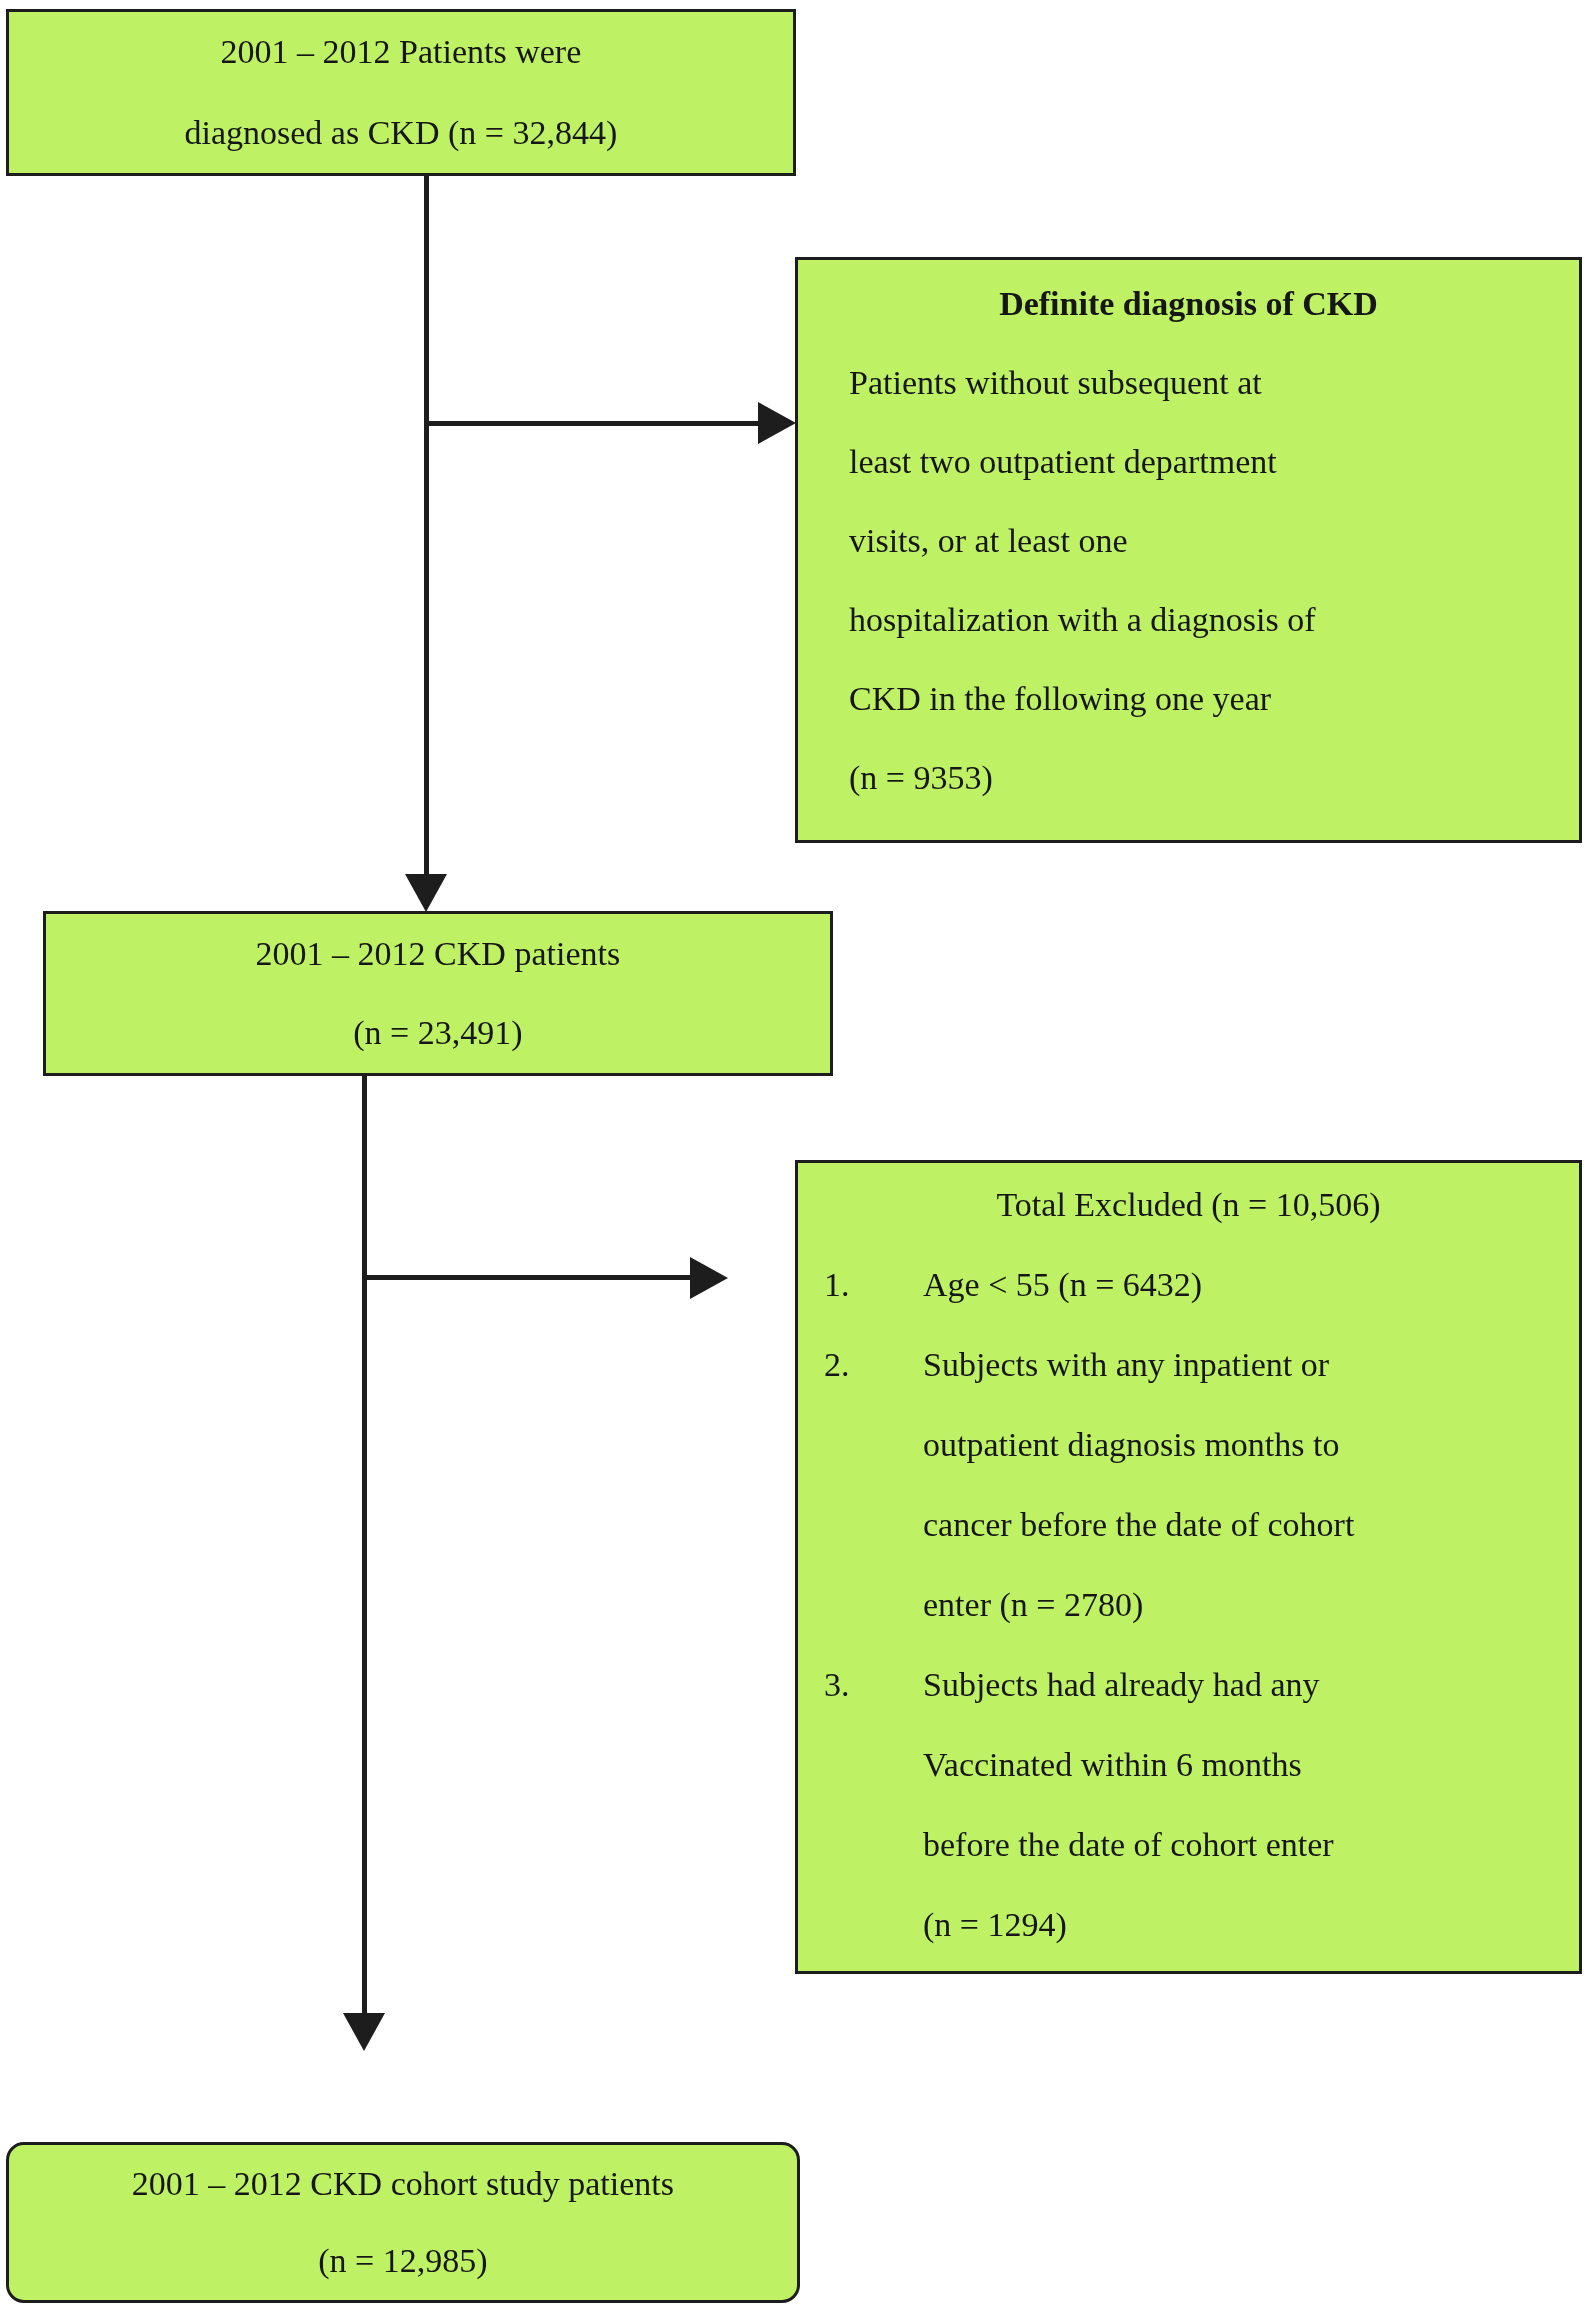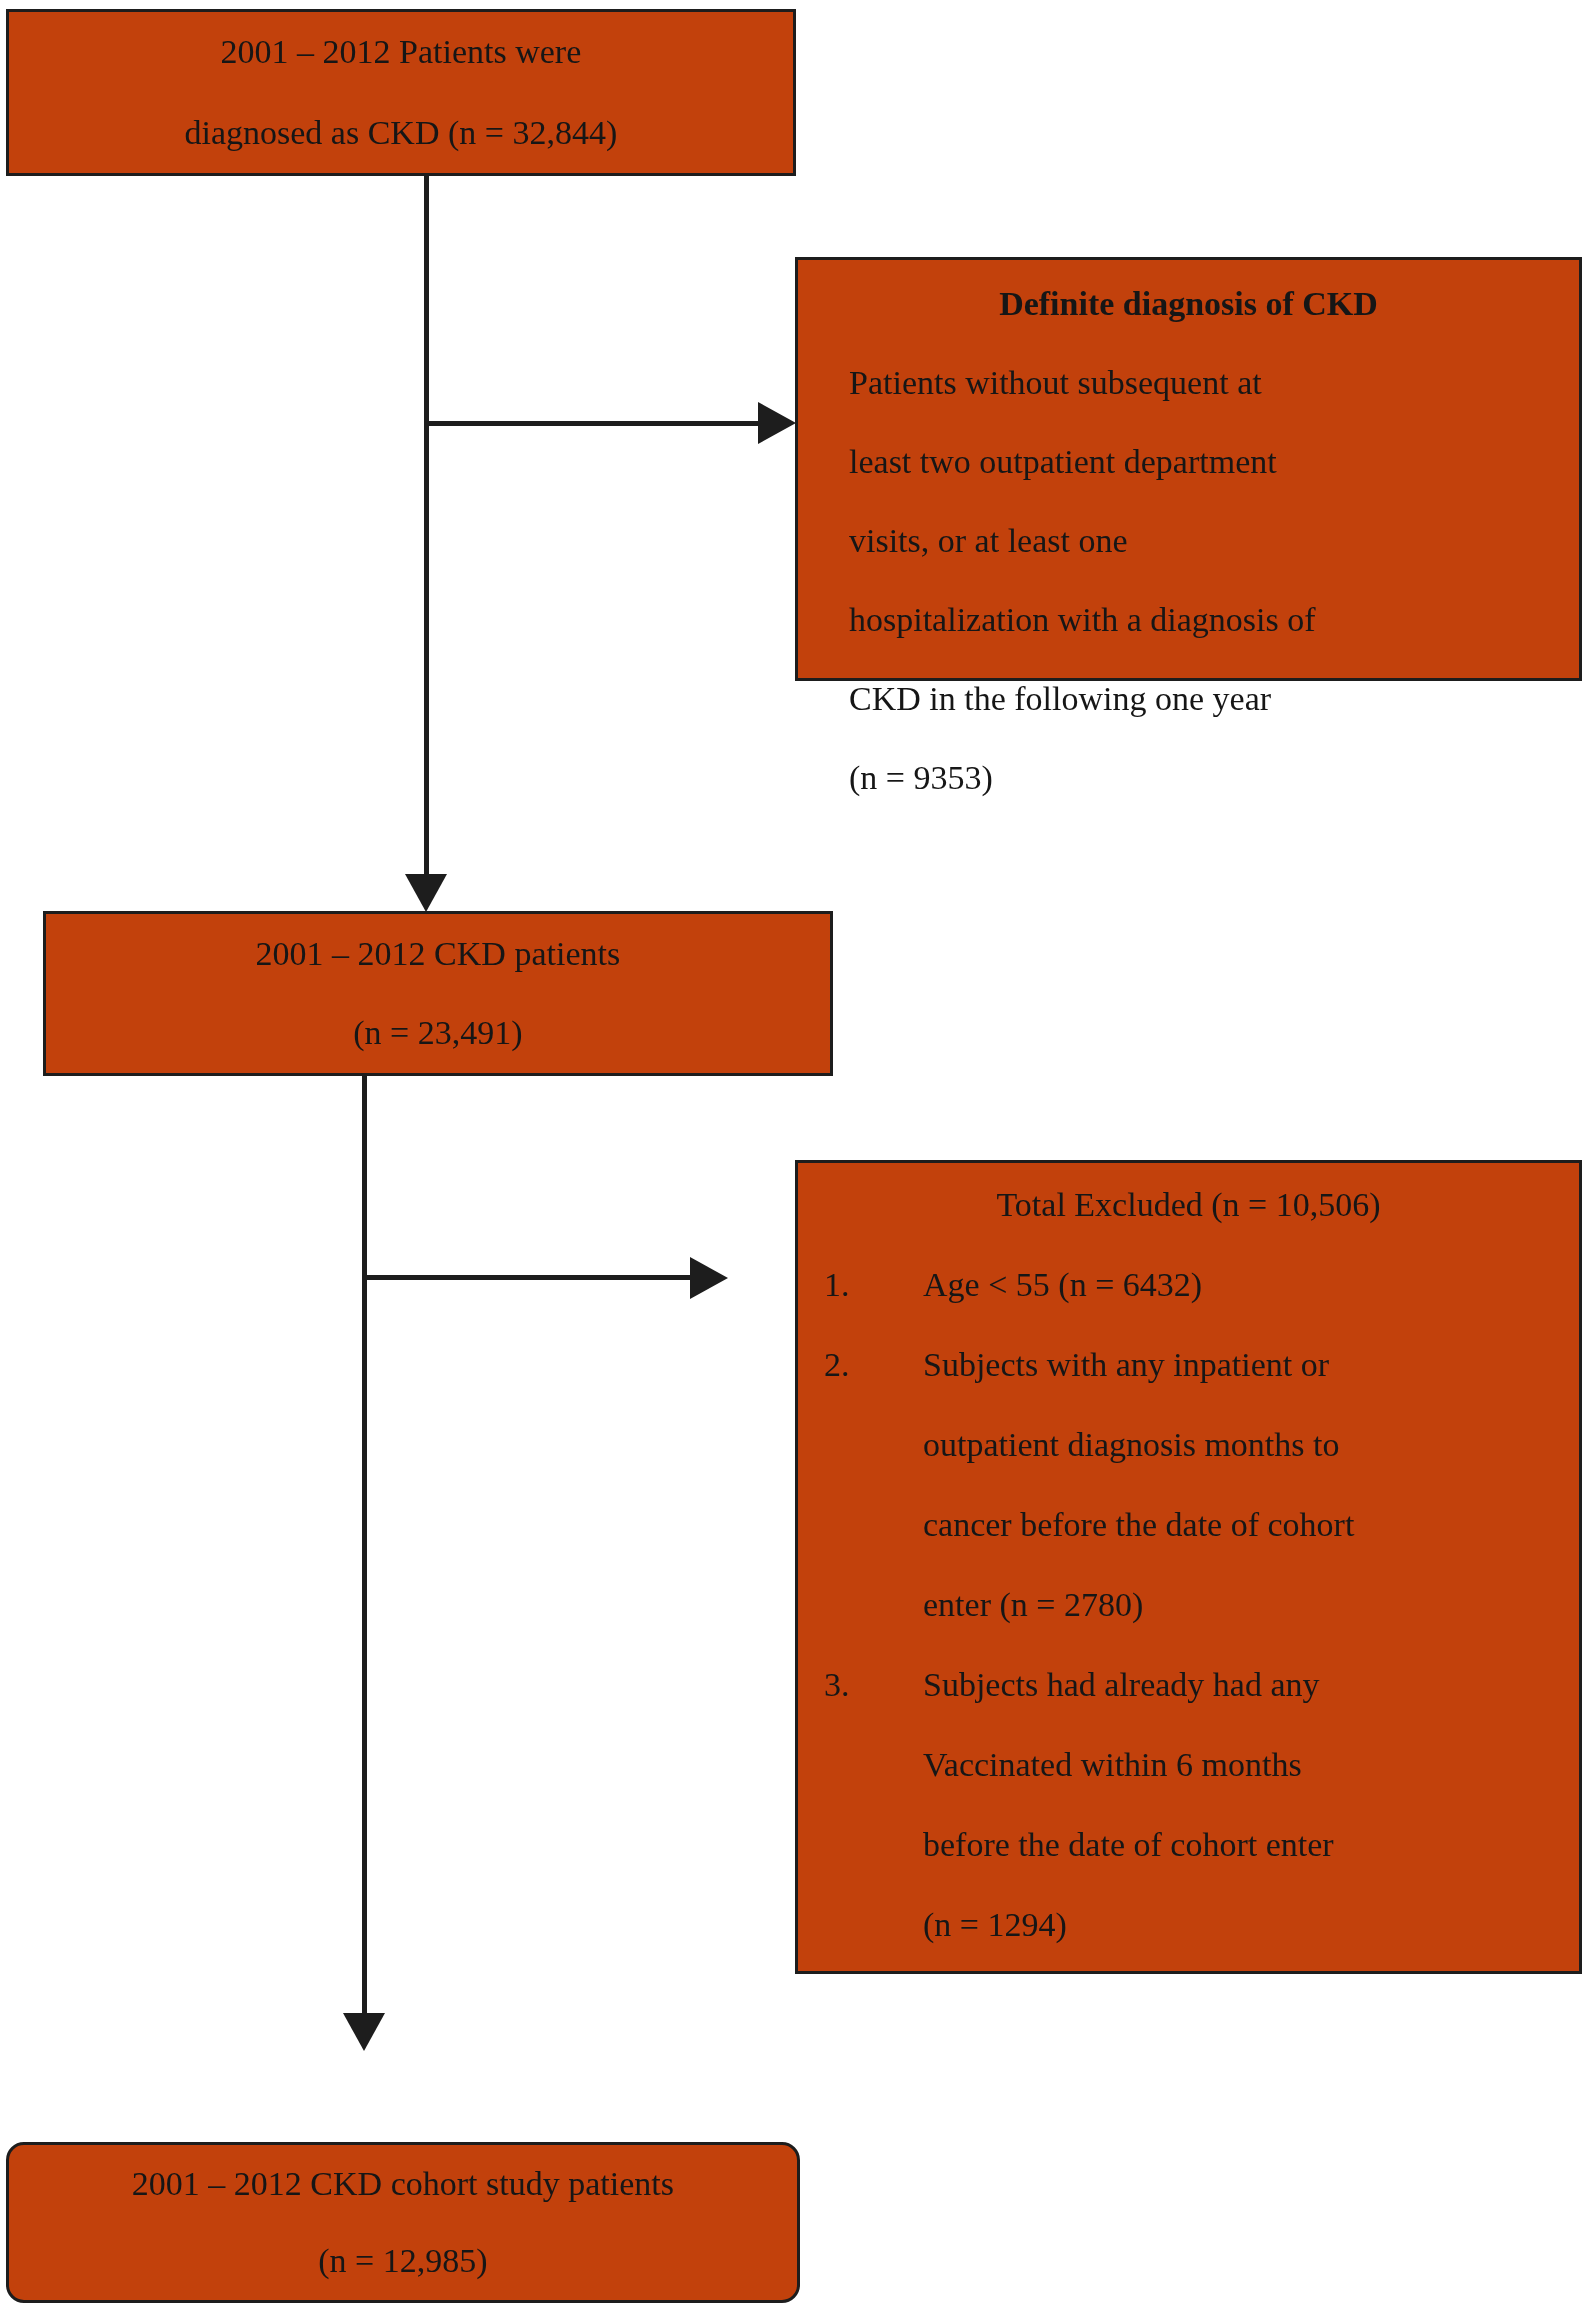--- a/index.html
+++ b/index.html
@@ -12,33 +12,33 @@
     width: 1589px;
     height: 2319px;
     font-family: "Liberation Serif", "DejaVu Serif", serif;
     color: #161616;
     font-size: 34px;
   }
   .box {
     position: absolute;
     box-sizing: border-box;
     border: 3px solid #1d1d1d;
-    background: #c2410c;
+    background: #bef264;
   }
   
   .twoline {
     display: flex;
     flex-direction: column;
     justify-content: space-around;
     text-align: center;
   }
   .box-top    { left: 5.9px;   top: 8.9px;   width: 790px; height: 167px; }
   .box-mid    { left: 5.9px;   top: 911px; width: 790px; height: 165px; margin-left: 37px; }
   .box-bottom { left: 5.9px;   top: 2142px; width: 794px; height: 161px; border-radius: 18px; }
-  .box-right1 { left: 795px; top: 257px;  width: 787px; height: 424px;  padding-top: 3.5px; }
+  .box-right1 { left: 795px; top: 257px;  width: 787px; height: 586px;  padding-top: 3.5px; }
   .box-right2 { left: 795px; top: 1160px; width: 787px; height: 814px; padding-top: 2.4px; }
 
   .rline7  { height: 79px; line-height: 79px; white-space: nowrap; }
   .rline10 { height: 80px; line-height: 80px; white-space: nowrap; }
   .center  { text-align: center; }
   .bold    { font-weight: bold; }
   .indent  { padding-left: 51px; }
   .num {
     display: inline-block;
     width: 99px;

